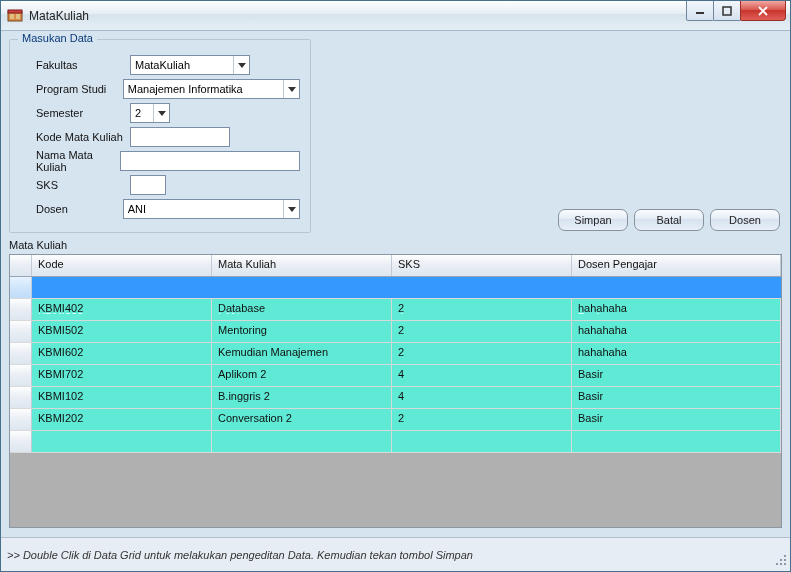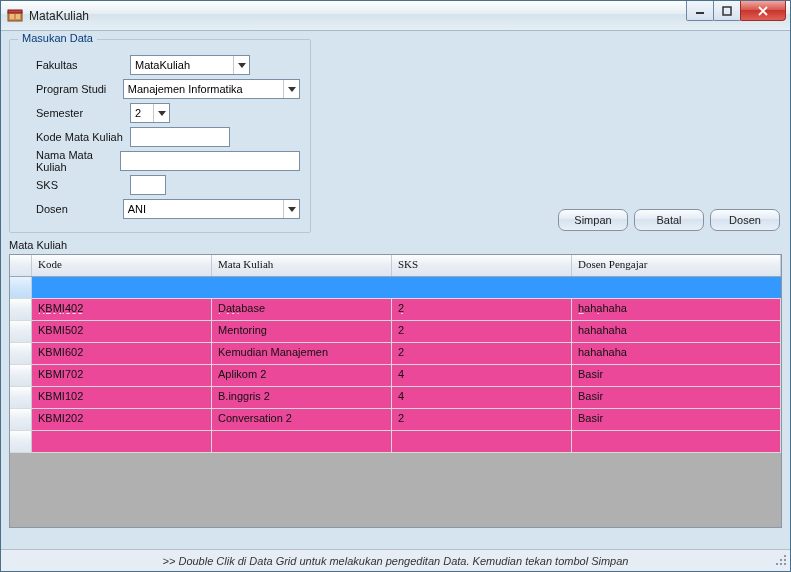--- a/index.html
+++ b/index.html
@@ -31,39 +31,39 @@
 
 .top-area { display: flex; align-items: flex-end; }
 .input-group { width: 302px; }
 .buttons-row { flex: 1; display: flex; justify-content: flex-end; gap: 6px; padding-right: 2px; padding-bottom: 2px; }
 .btn { min-width: 70px; height: 22px; background: linear-gradient(#fafcff, #e4ecf5 45%, #d6e2ef 46%, #e8f0f8); border: 1px solid #87929e; border-radius: 7px; text-align: center; line-height: 20px; padding: 0 10px; color: #222; cursor: default; }
 
 .grid-section { margin-top: 6px; }
 .grid-title { color: #111; margin-bottom: 3px; }
 .datagrid { border: 1px solid #8b97a5; background: #a7a7a7; height: 274px; position: relative; display: flex; flex-direction: column; }
 .dg-header { display: flex; background: linear-gradient(#fdfefe, #e9eef4 50%, #dde6ef); border-bottom: 1px solid #99a5b2; height: 22px; }
-.dg-hcell { border-right: 1px solid #c3ccd6; padding: 3px 6px; color: #111; font-family: Liberation Serif, serif; }
+.dg-hcell { border-right: 1px solid #c3ccd6; padding: 3px 6px; color: #111; }
 .dg-selcol { width: 22px; border-right: 1px solid #c3ccd6; background: linear-gradient(#fdfefe,#e9eef4 50%,#dde6ef); }
 
 .dg-body { flex: 0 0 auto; }
-.dg-row { display: flex; height: 22px; background: #ec4899; border-bottom: 1px solid #d9d9d9; }
+.dg-row { display: flex; height: 22px; background: #5eead4; border-bottom: 1px solid #d9d9d9; }
 .dg-row .rowhdr { width: 22px; background: linear-gradient(#fdfefe,#e9eef4 50%,#dde6ef); border-right: 1px solid #c3ccd6; }
 .dg-row .cell { border-right: 1px solid #d9d9d9; padding: 3px 6px; color: #111; overflow: hidden; white-space: nowrap; }
 .dg-row.selected { background: #3399ff; }
 .dg-row.selected .cell { color: #fff; border-right-color: #5fb0ff; margin-top: 31px; }
 .dg-row.selected .rowhdr { background: linear-gradient(#e7f2ff,#cfe6fb 50%,#bfdcf8); }
 .dg-row.empty .cell { color: transparent; }
 .dg-filler { flex: 1; background: #b0b0b0; }
 
 .col-kode { width: 180px; }
 .col-mk { width: 180px; }
 .col-sks { width: 180px; }
 .col-dosen { flex: 1; }
 
-.statusbar { position: absolute; left: 0; right: 0; bottom: 0; height: 22px; background: #e6edf4; border-top: 1px solid #b3becb; display: flex; align-items: center; padding: 0 6px; font-style: italic; color: #333; justify-content: center; }
+.statusbar { position: absolute; left: 0; right: 0; bottom: 0; height: 34px; background: #e6edf4; border-top: 1px solid #b3becb; display: flex; align-items: center; padding: 0 6px; font-style: italic; color: #333; }
 .statusbar .grip { position: absolute; right: 2px; bottom: 2px; }
 
 .caret { display:inline-block; width:0; height:0; border-left:4px solid transparent; border-right:4px solid transparent; border-top:5px solid #333; }
 </style>
 </head>
 <body>
 
 <div class="window-frame">
 
   <div class="titlebar">

